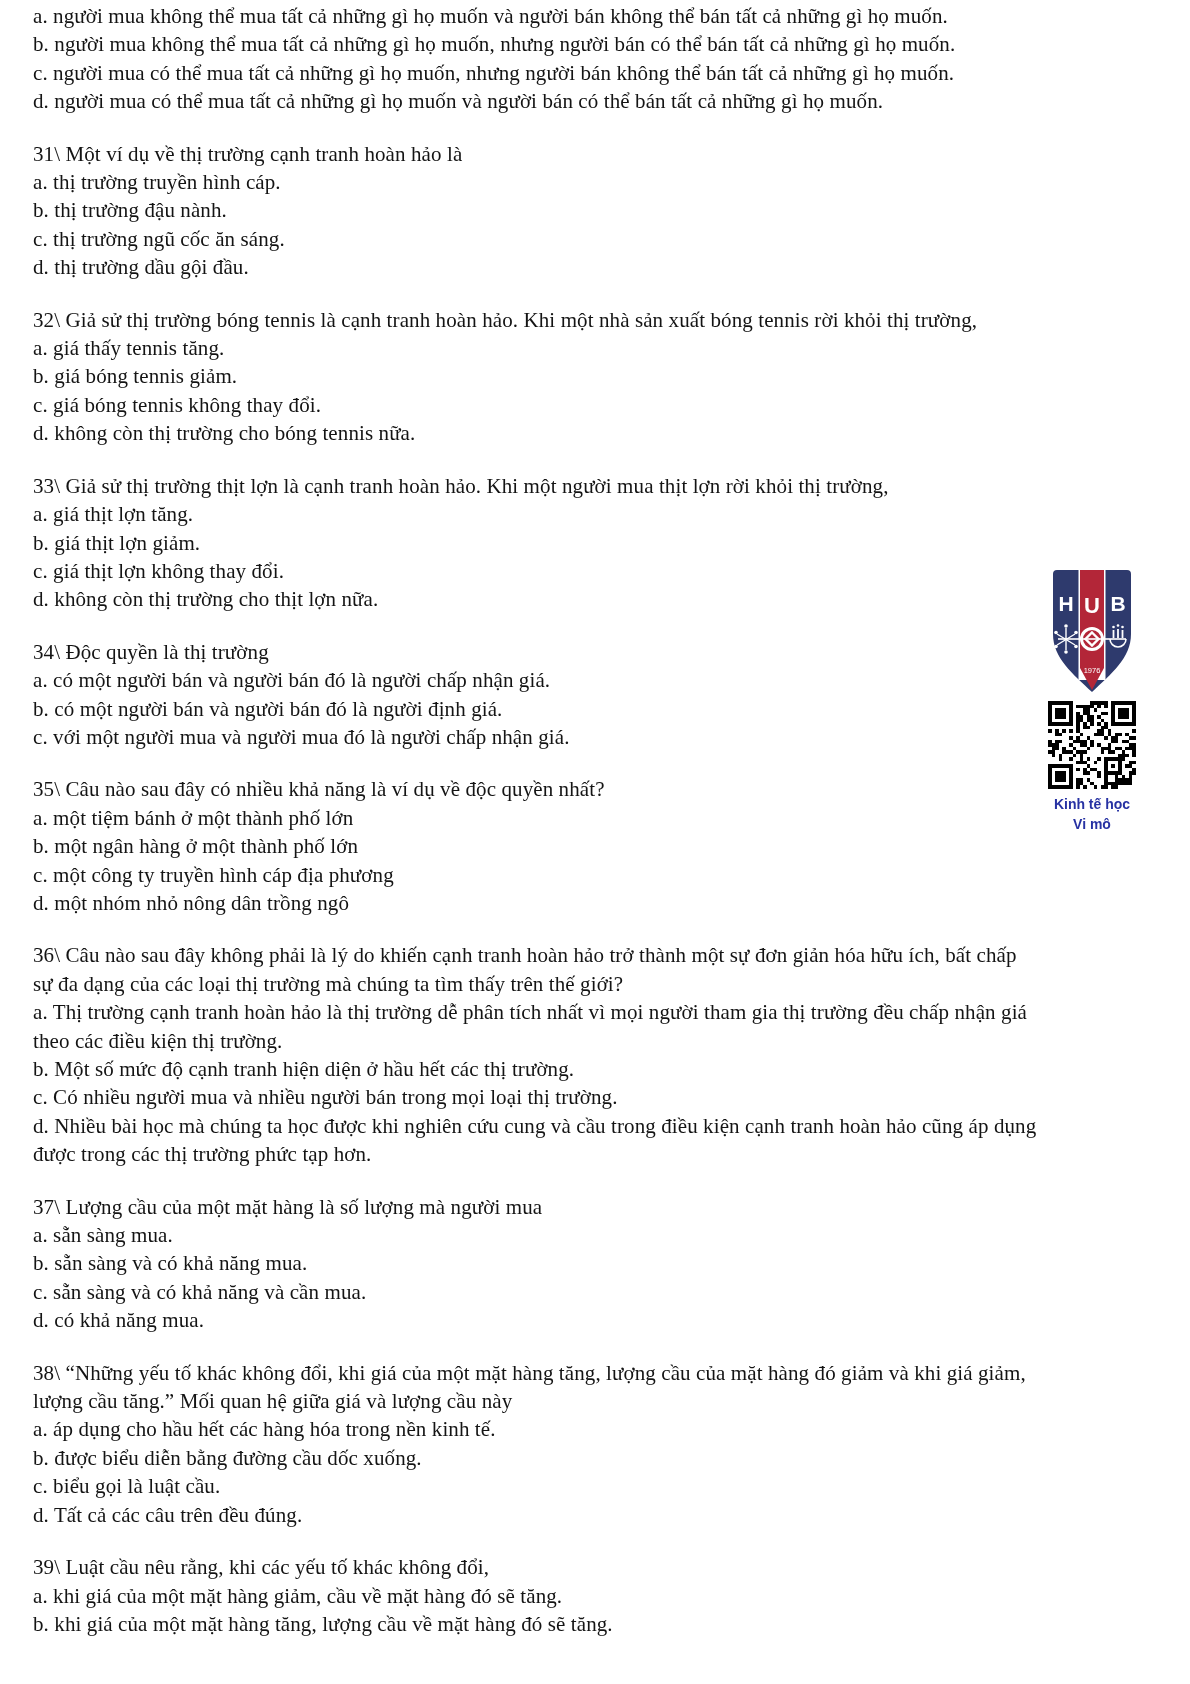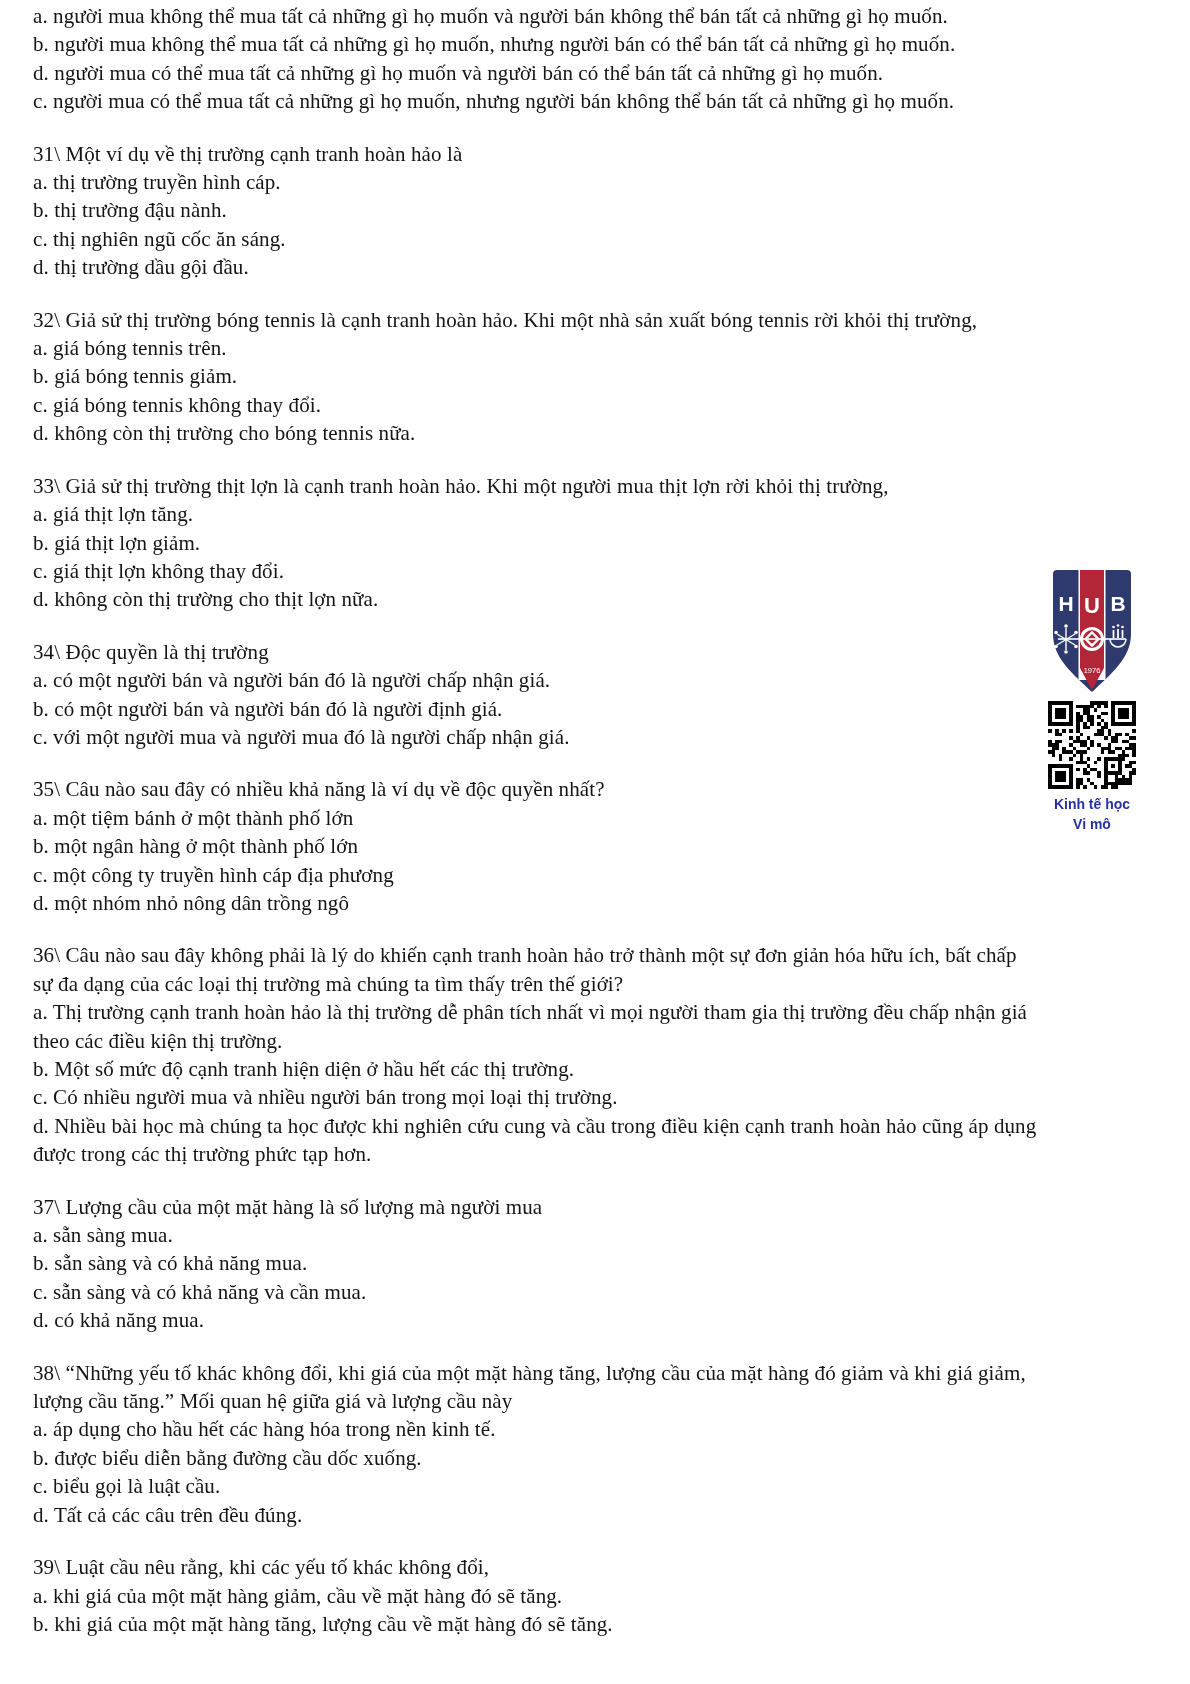--- a/index.html
+++ b/index.html
@@ -51,33 +51,33 @@
     color:var(--cap);
   }
 </style>
 </head>
 <body>
 
 <div class="text-col">
     <div class="qblock">
       <div class="line">a. người mua không thể mua tất cả những gì họ muốn và người bán không thể bán tất cả những gì họ muốn.</div>
       <div class="line">b. người mua không thể mua tất cả những gì họ muốn, nhưng người bán có thể bán tất cả những gì họ muốn.</div>
+      <div class="line">c. người mua có thể mua tất cả những gì họ muốn, nhưng người bán không thể bán tất cả những gì họ muốn.</div>
       <div class="line">d. người mua có thể mua tất cả những gì họ muốn và người bán có thể bán tất cả những gì họ muốn.</div>
-      <div class="line">c. người mua có thể mua tất cả những gì họ muốn, nhưng người bán không thể bán tất cả những gì họ muốn.</div>
     </div>
     <div class="qblock">
       <div class="line">31\ Một ví dụ về thị trường cạnh tranh hoàn hảo là</div>
       <div class="line">a. thị trường truyền hình cáp.</div>
       <div class="line">b. thị trường đậu nành.</div>
-      <div class="line">c. thị nghiên ngũ cốc ăn sáng.</div>
+      <div class="line">c. thị trường ngũ cốc ăn sáng.</div>
       <div class="line">d. thị trường dầu gội đầu.</div>
     </div>
     <div class="qblock">
       <div class="line">32\ Giả sử thị trường bóng tennis là cạnh tranh hoàn hảo. Khi một nhà sản xuất bóng tennis rời khỏi thị trường,</div>
-      <div class="line">a. giá bóng tennis trên.</div>
+      <div class="line">a. giá thấy tennis tăng.</div>
       <div class="line">b. giá bóng tennis giảm.</div>
       <div class="line">c. giá bóng tennis không thay đổi.</div>
       <div class="line">d. không còn thị trường cho bóng tennis nữa.</div>
     </div>
     <div class="qblock">
       <div class="line">33\ Giả sử thị trường thịt lợn là cạnh tranh hoàn hảo. Khi một người mua thịt lợn rời khỏi thị trường,</div>
       <div class="line">a. giá thịt lợn tăng.</div>
       <div class="line">b. giá thịt lợn giảm.</div>
       <div class="line">c. giá thịt lợn không thay đổi.</div>
       <div class="line">d. không còn thị trường cho thịt lợn nữa.</div>

